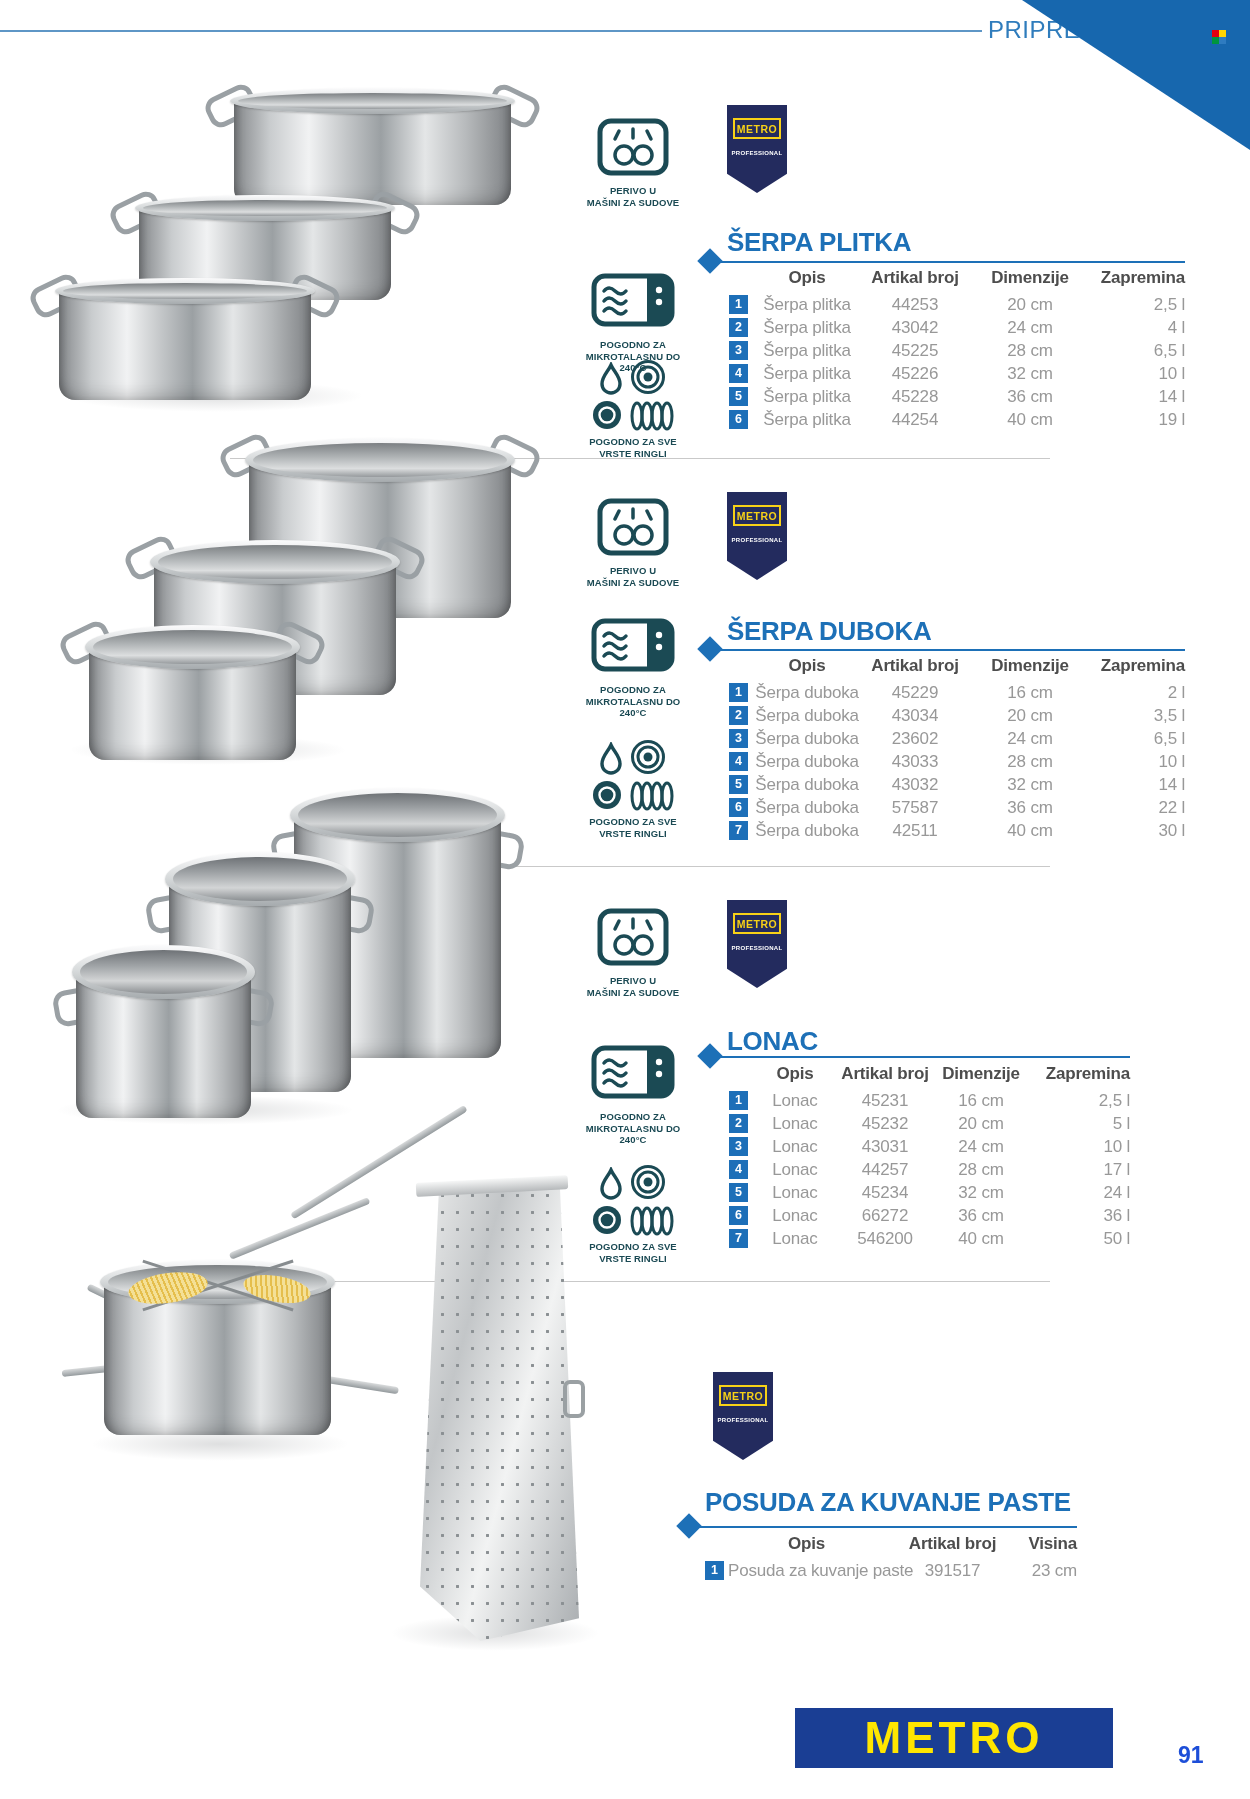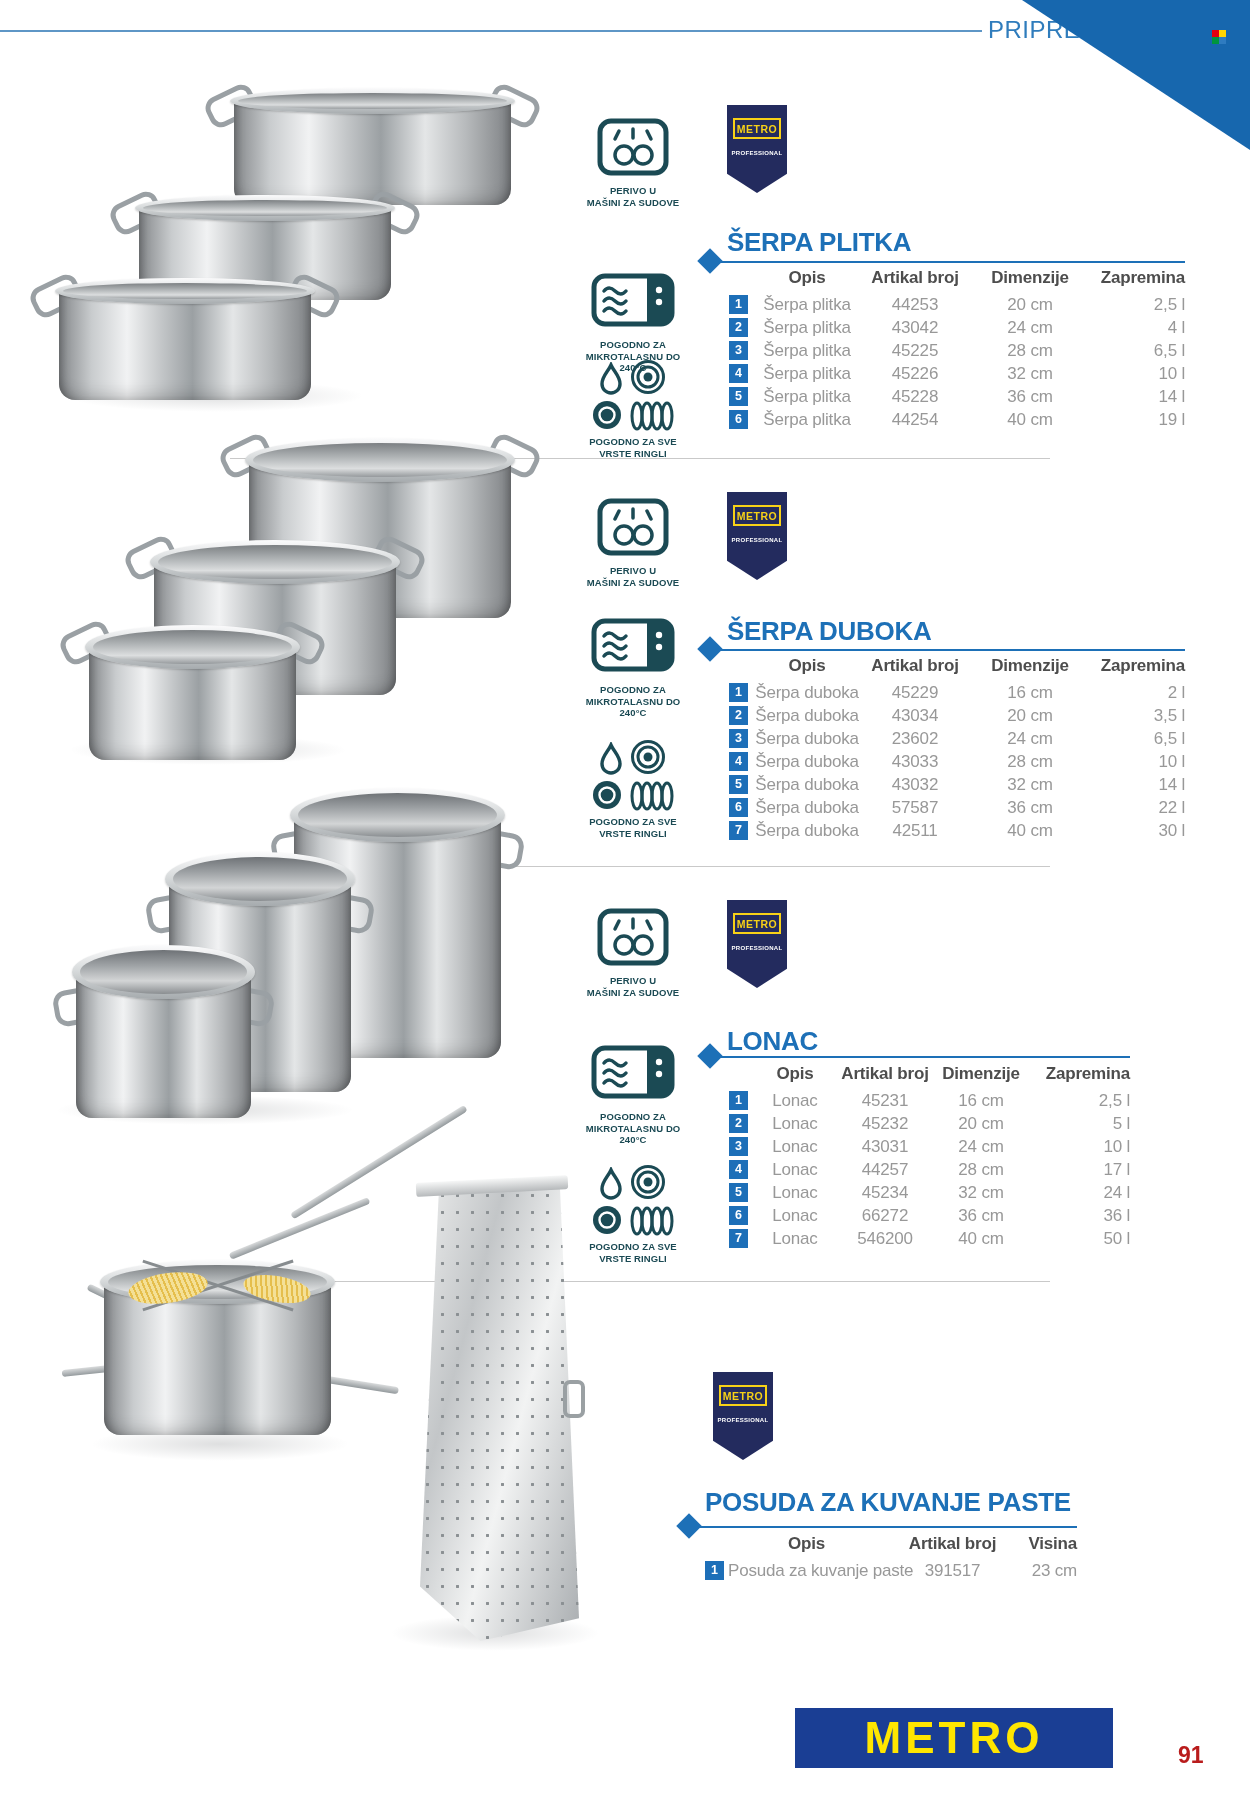--- a/index.html
+++ b/index.html
@@ -80,21 +80,21 @@
       background:radial-gradient(#8B9093 1.3px,rgba(0,0,0,0) 1.7px),
                  linear-gradient(105deg,#ECEDED,#C3C6C8 30%,#F2F3F3 58%,#A9ADB0);
       background-size:15px 17px,100% 100%;}
   .wtop{position:absolute;left:26px;top:14px;width:152px;height:14px;border-radius:3px;
       background:linear-gradient(#F6F7F7,#B6B9BB);transform:rotate(-3deg);}
   .whook{position:absolute;right:0;top:215px;width:14px;height:30px;border:4px solid #9AA0A3;border-radius:7px;}
 
   
   .metro-logo{position:absolute;left:795px;top:1708px;width:318px;height:60px;background:#1A3E94;
       display:flex;align-items:center;justify-content:center;color:#FFE600;font-size:44px;font-weight:700;letter-spacing:4px;}
-  .pagenum{position:absolute;left:1178px;top:1742px;font-size:23px;font-weight:700;color:#b91c1c;}
+  .pagenum{position:absolute;left:1178px;top:1742px;font-size:23px;font-weight:700;color:#1d4ed8;}
 </style>
 </head>
 <body>
 
 <div class="page">
 
   <div class="top-rule"></div>
   <div class="top-title">PRIPREMA HRANE</div>
   <div class="corner-tri"></div>
   <div class="pix">

